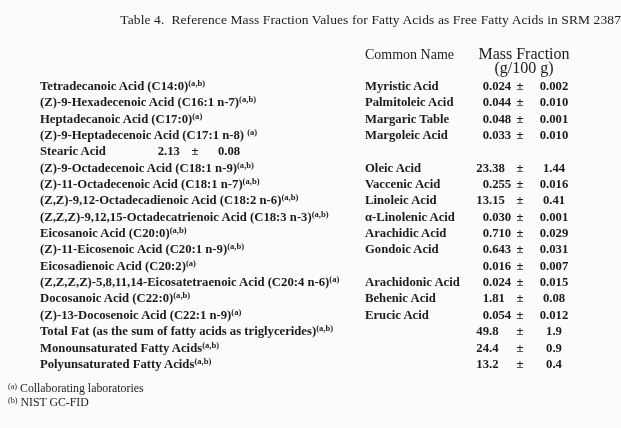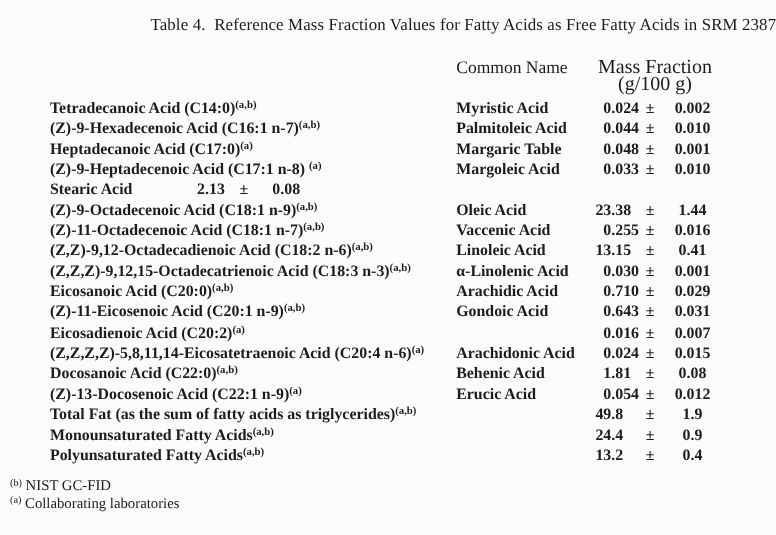--- a/index.html
+++ b/index.html
@@ -208,17 +208,17 @@
         <div class="c-name">Polyunsaturated Fatty Acids<sup class="fn">(a,b)</sup></div>
         <div class="c-common"></div>
         <div class="c-vint">13</div>
         <div class="c-vfrac">.2</div>
         <div class="c-pm">±</div>
         <div class="c-unc">0.4</div>
       </div>
     </div>
 
   <div class="footnotes" id="footnotes">
+      <div class="footnote"><sup class="fn">(a)</sup> Collaborating laboratories</div>
       <div class="footnote"><sup class="fn">(b)</sup> NIST GC-FID</div>
-      <div class="footnote"><sup class="fn">(a)</sup> Collaborating laboratories</div>
     </div>
 
 </div>
 
 </body></html>

